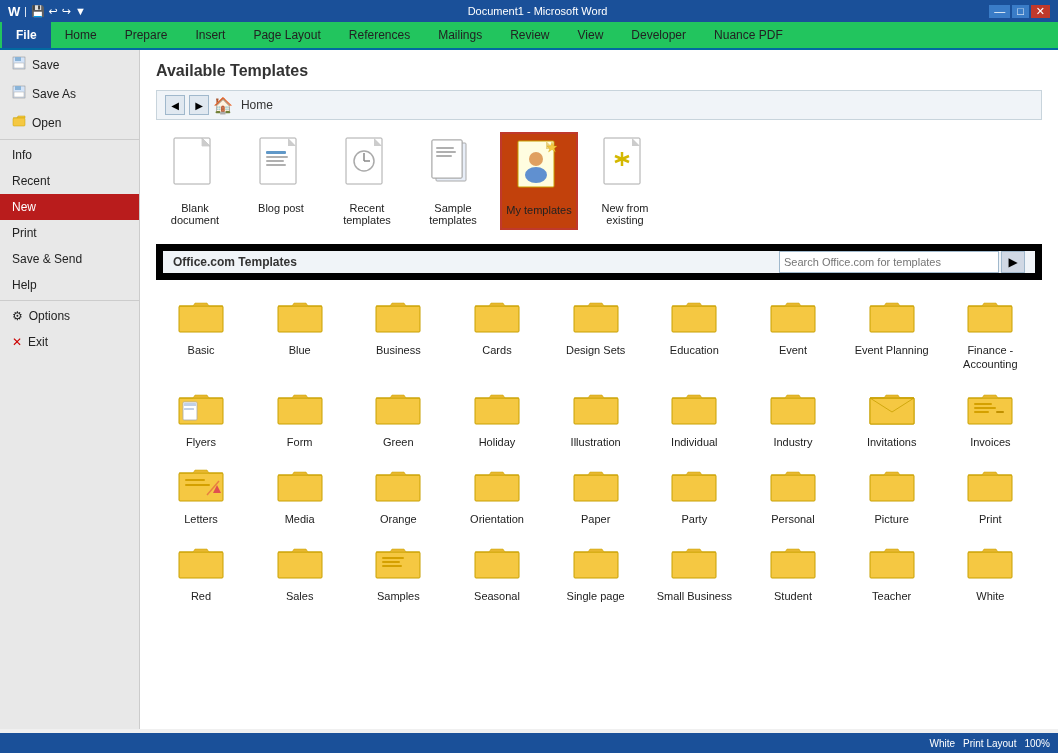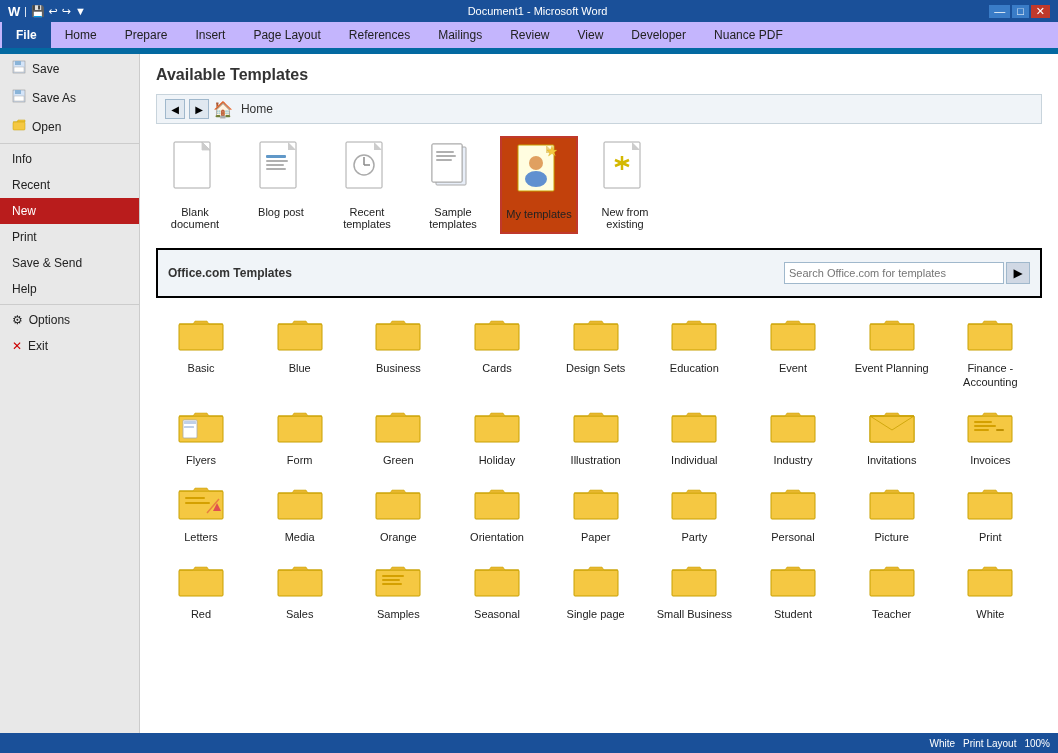--- a/index.html
+++ b/index.html
@@ -15,22 +15,22 @@
       justify-content: space-between;
       padding: 0 8px;
       font-size: 11px;
     }
     .title-bar-left { display: flex; align-items: center; gap: 4px; }
     .title-bar-title { flex: 1; text-align: center; font-size: 11px; }
     .title-bar-controls { display: flex; gap: 2px; }
 
     
     .ribbon {
-      background: #c4b5fd;
-      border-bottom: 6px solid #0369a1;
+      background: #22c55e;
+      border-bottom: 2px solid #0369a1;
     }
     .ribbon-tabs {
       display: flex;
       align-items: flex-end;
       padding: 0 2px;
     }
     .ribbon-tab {
       padding: 4px 14px;
       font-size: 12px;
       cursor: pointer;
@@ -140,22 +140,22 @@
       color: #222;
       margin-top: 2px;
     }
 
     
     .office-templates-header {
       display: flex;
       align-items: center;
       justify-content: space-between;
       background: #f0f4f8;
-      border: 2px solid #000000;
-      padding: 12px 10px;
+      border: 7px solid #000000;
+      padding: 0 10px;
       margin-bottom: 10px;
     }
     .office-templates-title { font-size: 12px; font-weight: bold; color: #333; }
     .search-box {
       display: flex;
       align-items: center;
       gap: 2px;
       border-radius: 6px;
     }
     .search-input {

